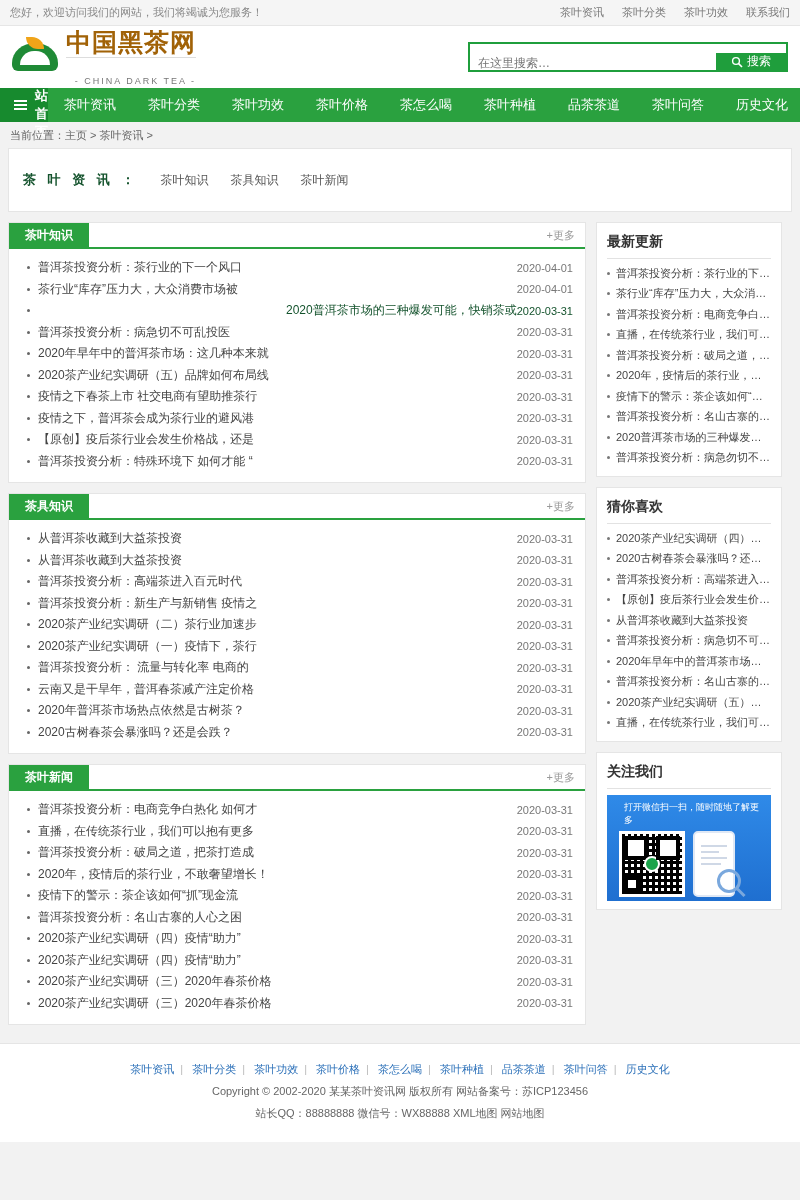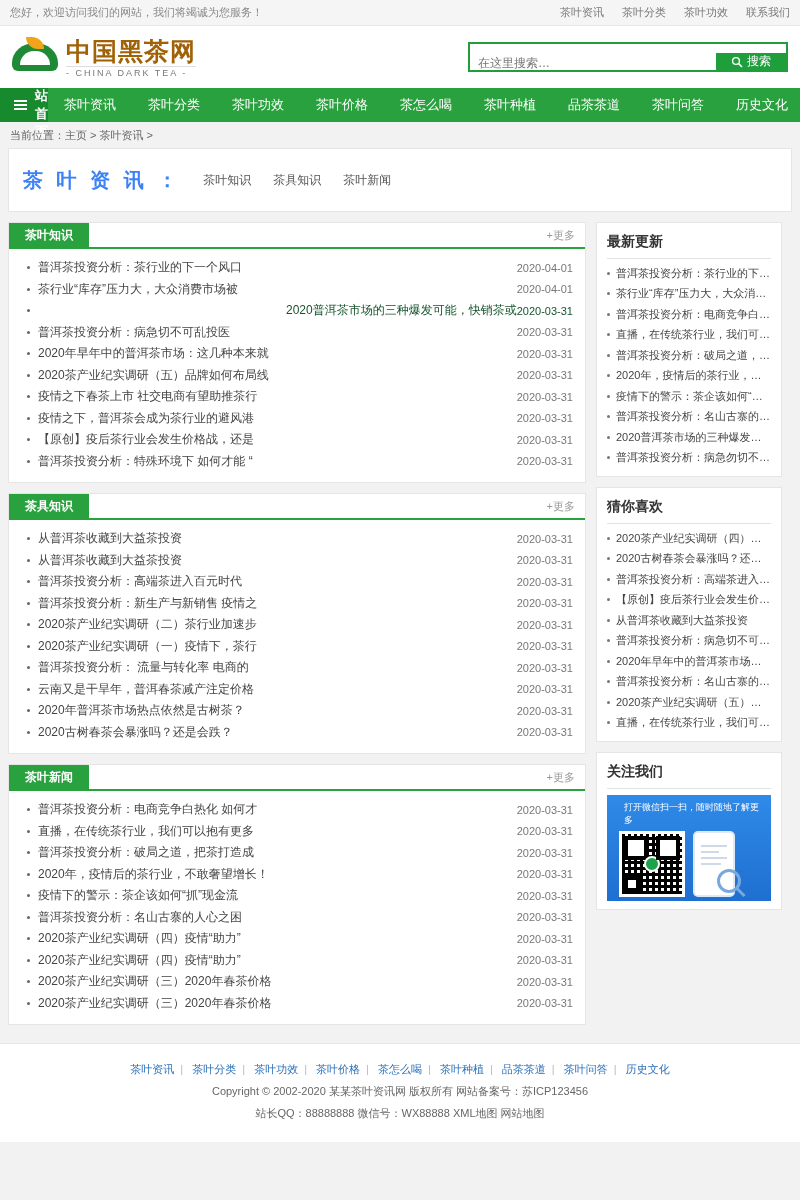--- a/index.html
+++ b/index.html
@@ -63,23 +63,23 @@
     font-size: 25px;
     font-weight: bold;
     color: #a16207;
     letter-spacing: 1px;
     line-height: 28px;
   }
   .brand-text .en {
     font-size: 9px;
     color: #777;
     letter-spacing: 2px;
-    text-align: left;
+    text-align: right;
     border-top: 1px solid #ddd;
-    padding-top: 1px;
+    padding-top: 18px;
     margin-top: 1px;
   }
   .searchbox {
     display: flex;
     align-items: flex-end;
     height: 30px;
     width: 320px;
     border: 2px solid #1f9e3c;
   }
   .searchbox input {
@@ -147,24 +147,24 @@
   .card { background: #fff; border: 1px solid #e5e5e5; }
   .subnav {
     height: 64px;
     display: flex;
     align-items: center;
     padding: 0 14px;
     gap: 22px;
     margin-bottom: 10px;
   }
   .subnav .title {
-    font-size: 20px;
+    font-size: 13px;
     font-weight: bold;
     letter-spacing: 4px;
-    color: #3b82f6;
+    color: #14532d;
   }
   .subnav .links { display: flex; gap: 22px; font-size: 12px; color: #555; }
 
   
   .cols { display: flex; gap: 10px; align-items: flex-start; }
   .left { width: 578px; }
   .right { width: 186px; }
 
   
   .block { margin-bottom: 10px; }

